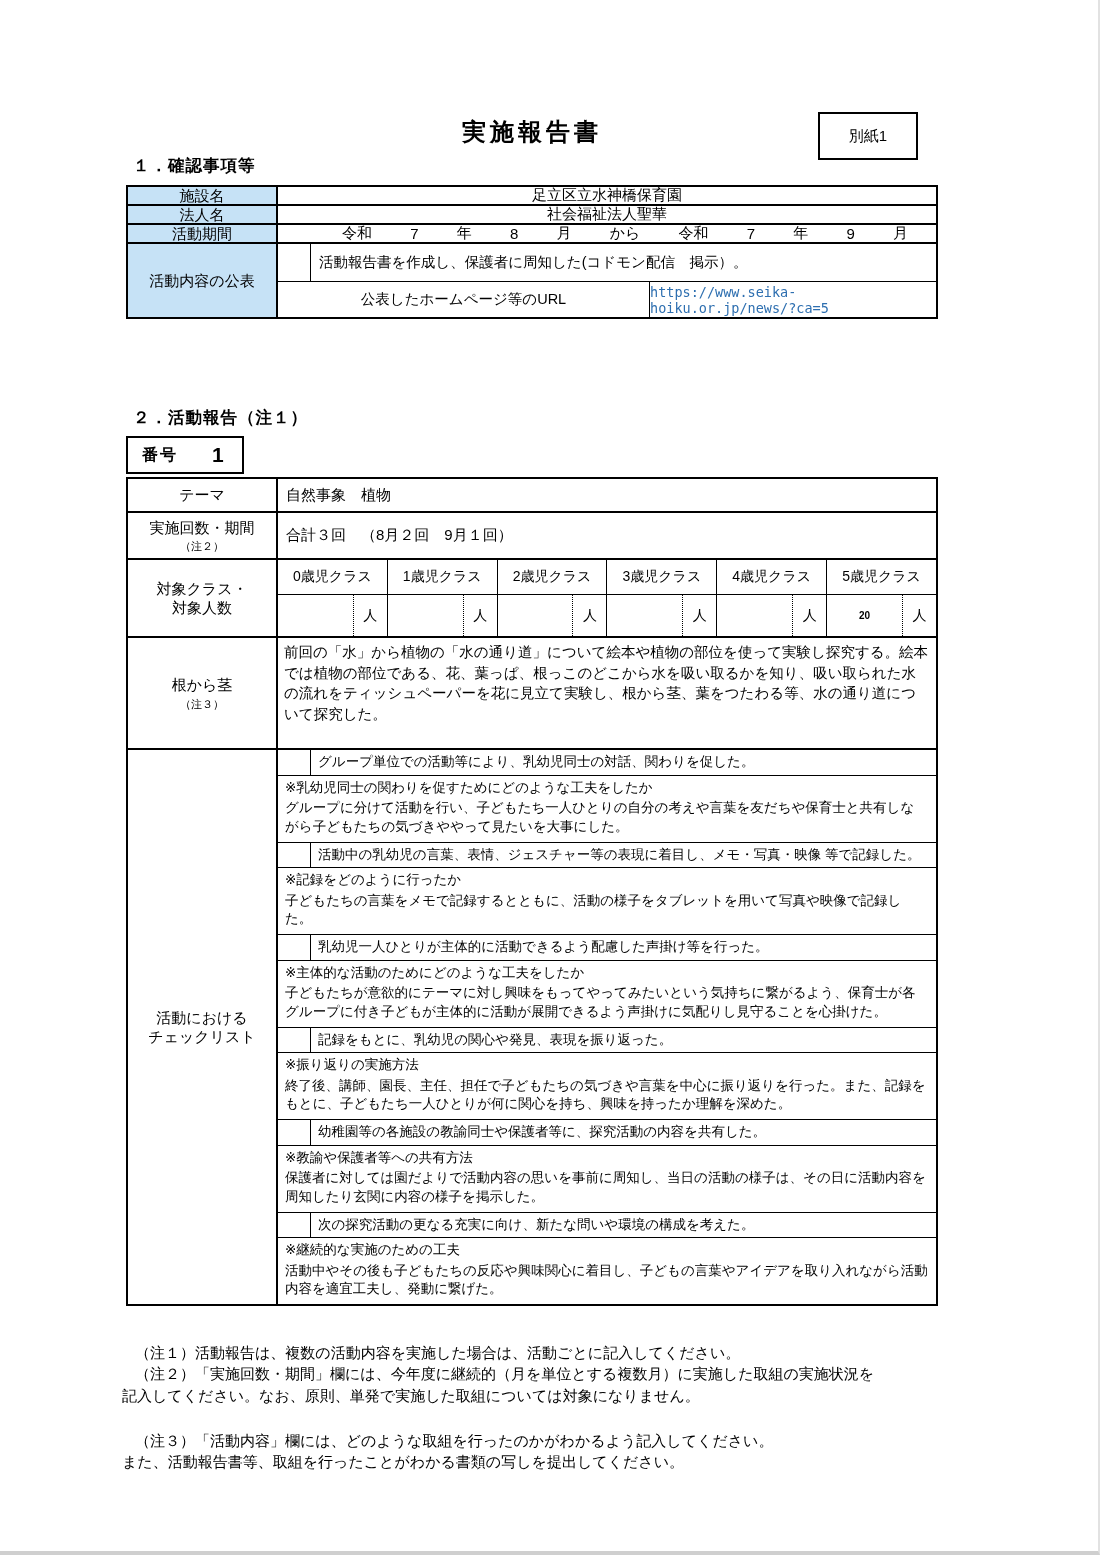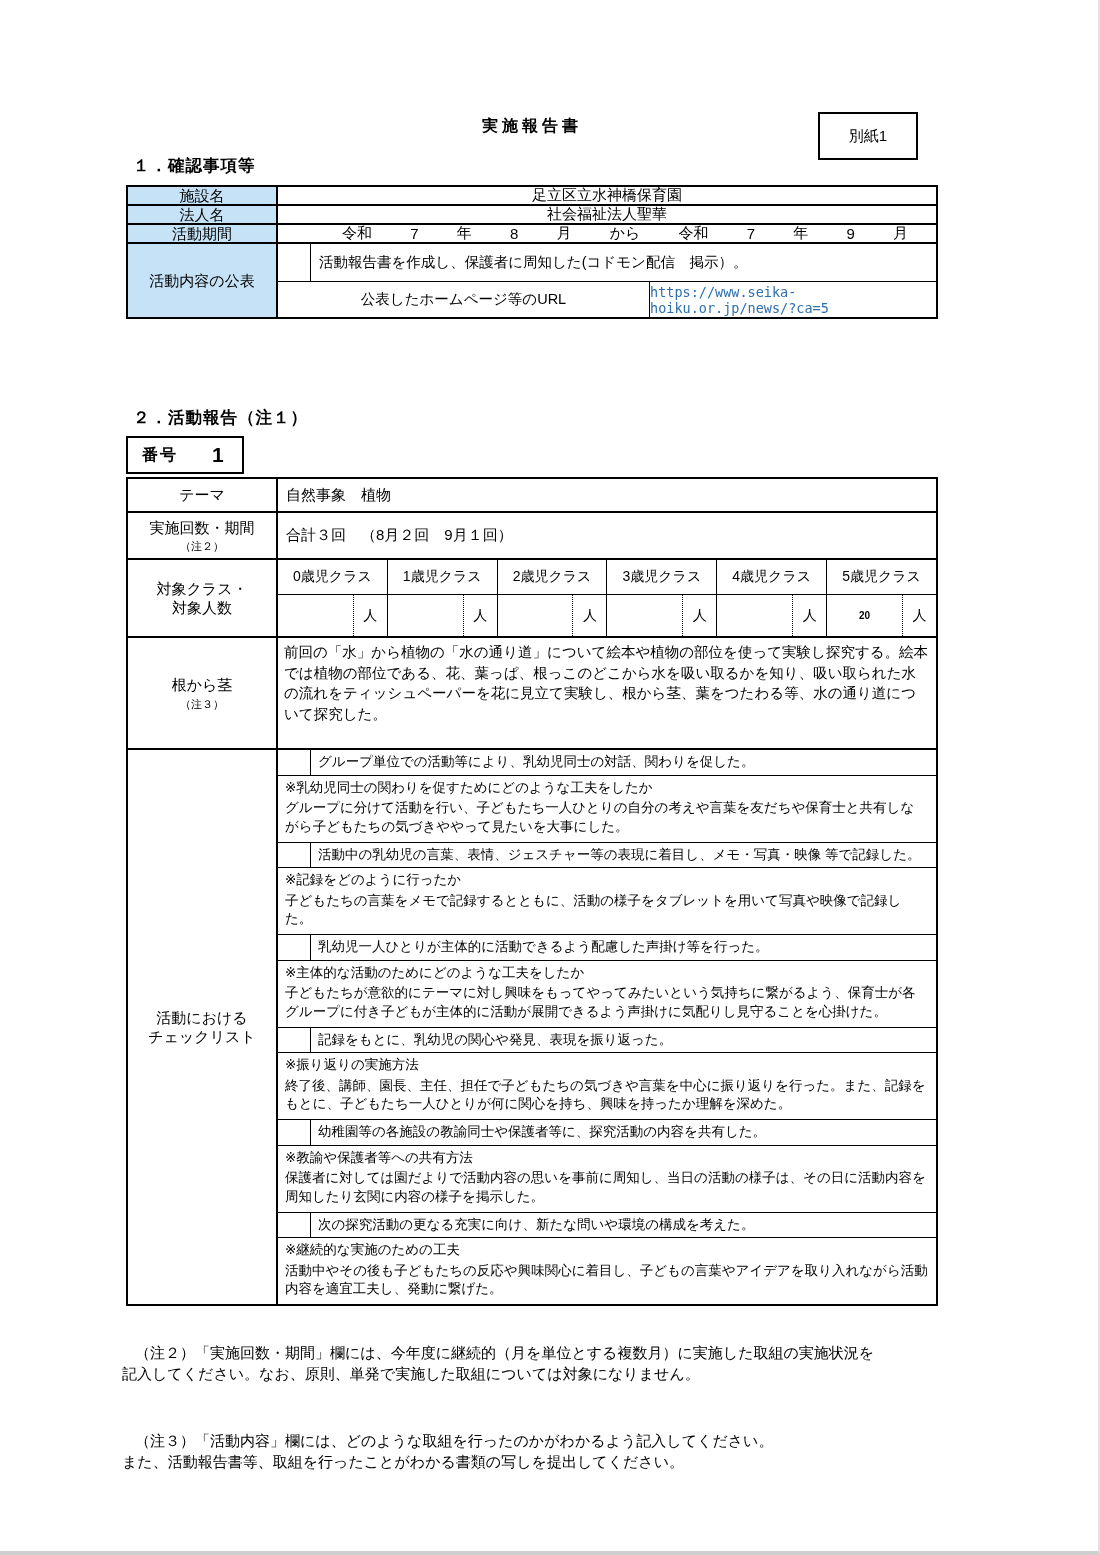--- a/index.html
+++ b/index.html
@@ -2,21 +2,21 @@
 <html><head>
 <meta charset="utf-8">
 <style>
   html,body{margin:0;padding:0;background:#fff;}
   .page{position:relative;width:1100px;height:1555px;background:#ffffff;overflow:hidden;
         font-family:"Liberation Sans","DejaVu Sans",sans-serif;color:#000;
         border-right:2px solid #e2e2e2;border-bottom:4px solid #cfcfcf;box-sizing:border-box;}
 
   
   .doc-title{position:absolute;top:116px;left:126px;width:812px;text-align:center;
-             font-size:16px;font-weight:bold;letter-spacing:4px;}
+             font-size:24px;font-weight:bold;letter-spacing:4px;}
   .attachment-box{position:absolute;top:112px;left:818px;width:96px;height:44px;
                   border:2px solid #000;display:flex;align-items:center;justify-content:center;
                   font-size:15px;}
   .sec-heading{position:absolute;left:133px;font-size:16.5px;font-weight:bold;letter-spacing:1px;}
   #h1{top:155px;} #h2{top:407px;}
 
   
   .tbl{position:absolute;left:126px;width:812px;border:2.5px solid #000;box-sizing:border-box;background:#fff;}
   .trow{display:flex;border-bottom:2px solid #000;box-sizing:border-box;}
   .trow:last-child{border-bottom:none;}
@@ -255,20 +255,21 @@
           </div>
           <div class="cl-row cl-expl">
             <div class="cl-etitle">※継続的な実施のための工夫</div>
             <div class="cl-ebody">活動中やその後も子どもたちの反応や興味関心に着目し、子どもの言葉やアイデアを取り入れながら活動内容を適宜工夫し、発動に繋げた。</div>
           </div>
         </div>
     </div>
   </div>
 
   <div class="notes" id="notes12">
+    <div class="ind">（注１）活動報告は、複数の活動内容を実施した場合は、活動ごとに記入してください。</div>
     <div class="ind">（注２）「実施回数・期間」欄には、今年度に継続的（月を単位とする複数月）に実施した取組の実施状況を</div>
     <div>記入してください。なお、原則、単発で実施した取組については対象になりません。</div>
   </div>
 
   <div class="notes" id="notes3">
     <div class="ind">（注３）「活動内容」欄には、どのような取組を行ったのかがわかるよう記入してください。</div>
     <div>また、活動報告書等、取組を行ったことがわかる書類の写しを提出してください。</div>
   </div>
 
 </div>

